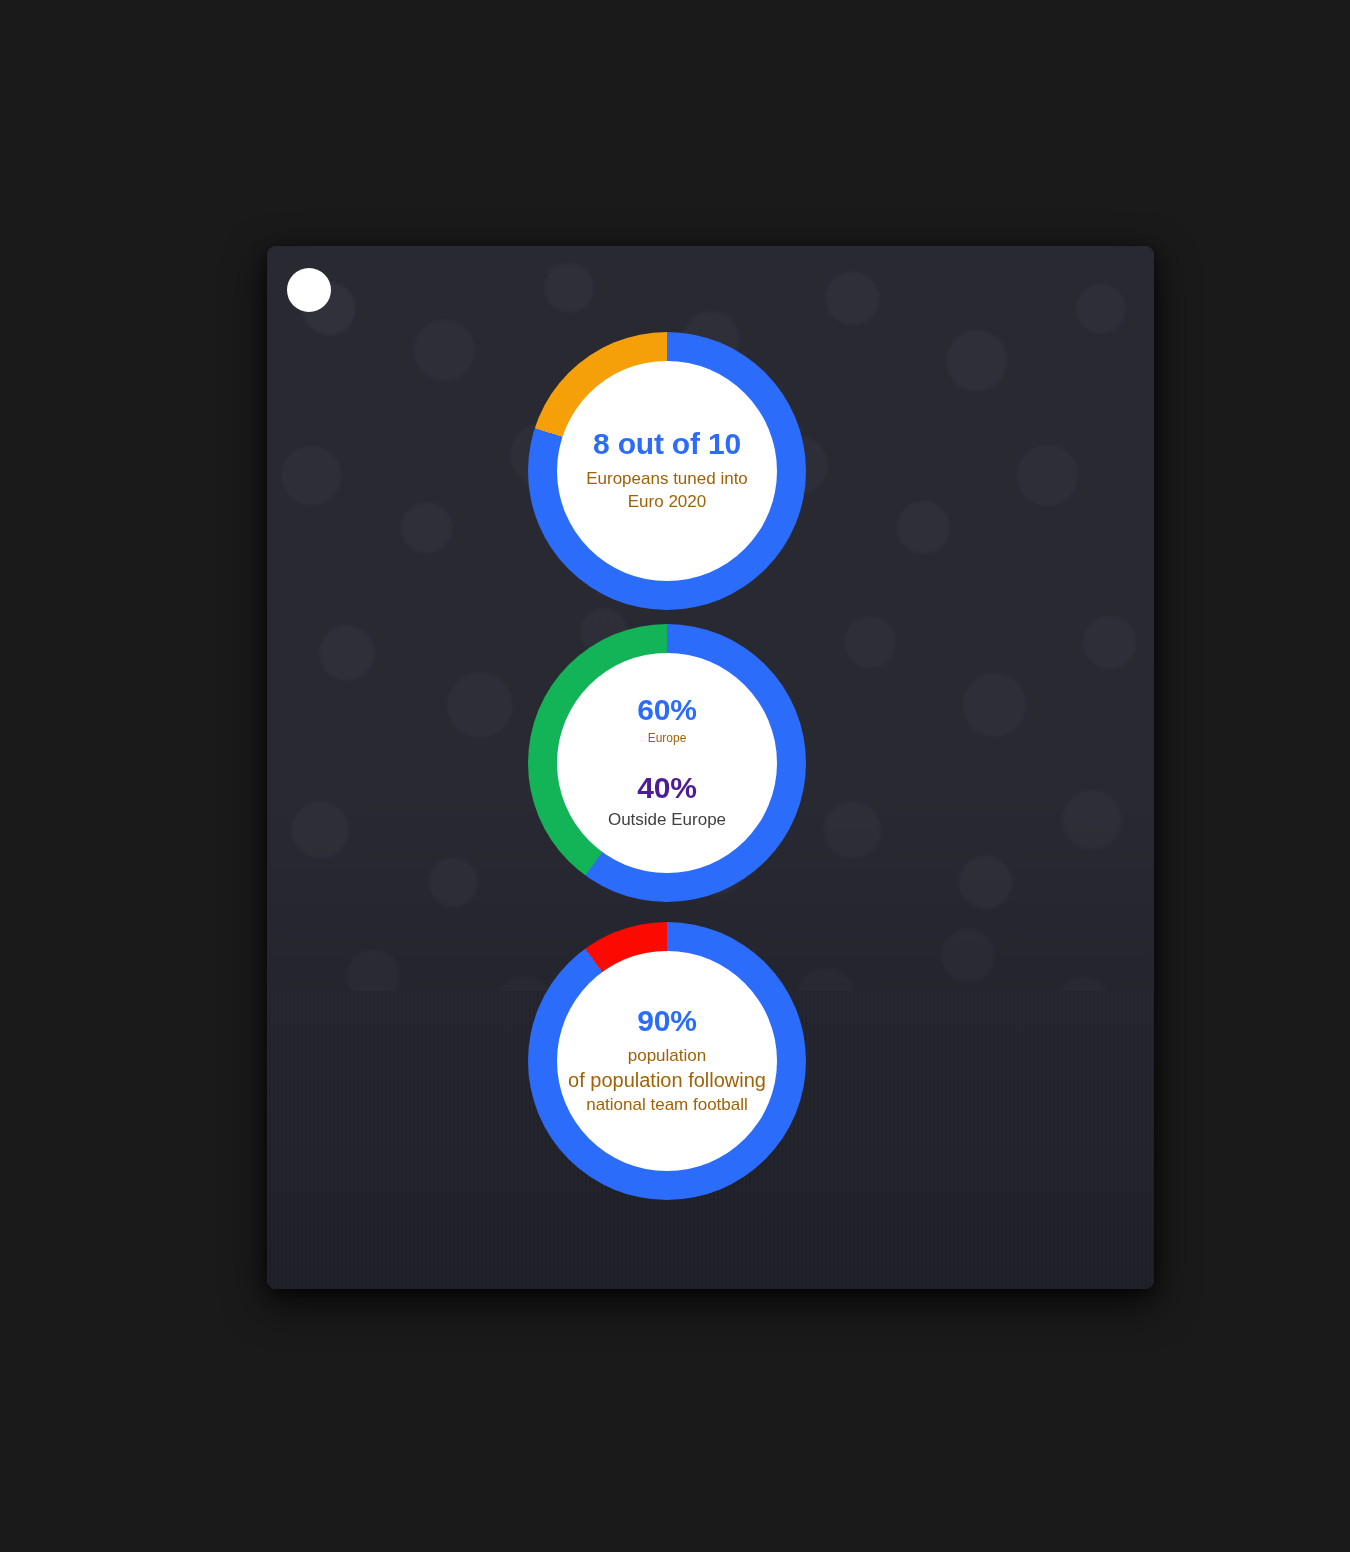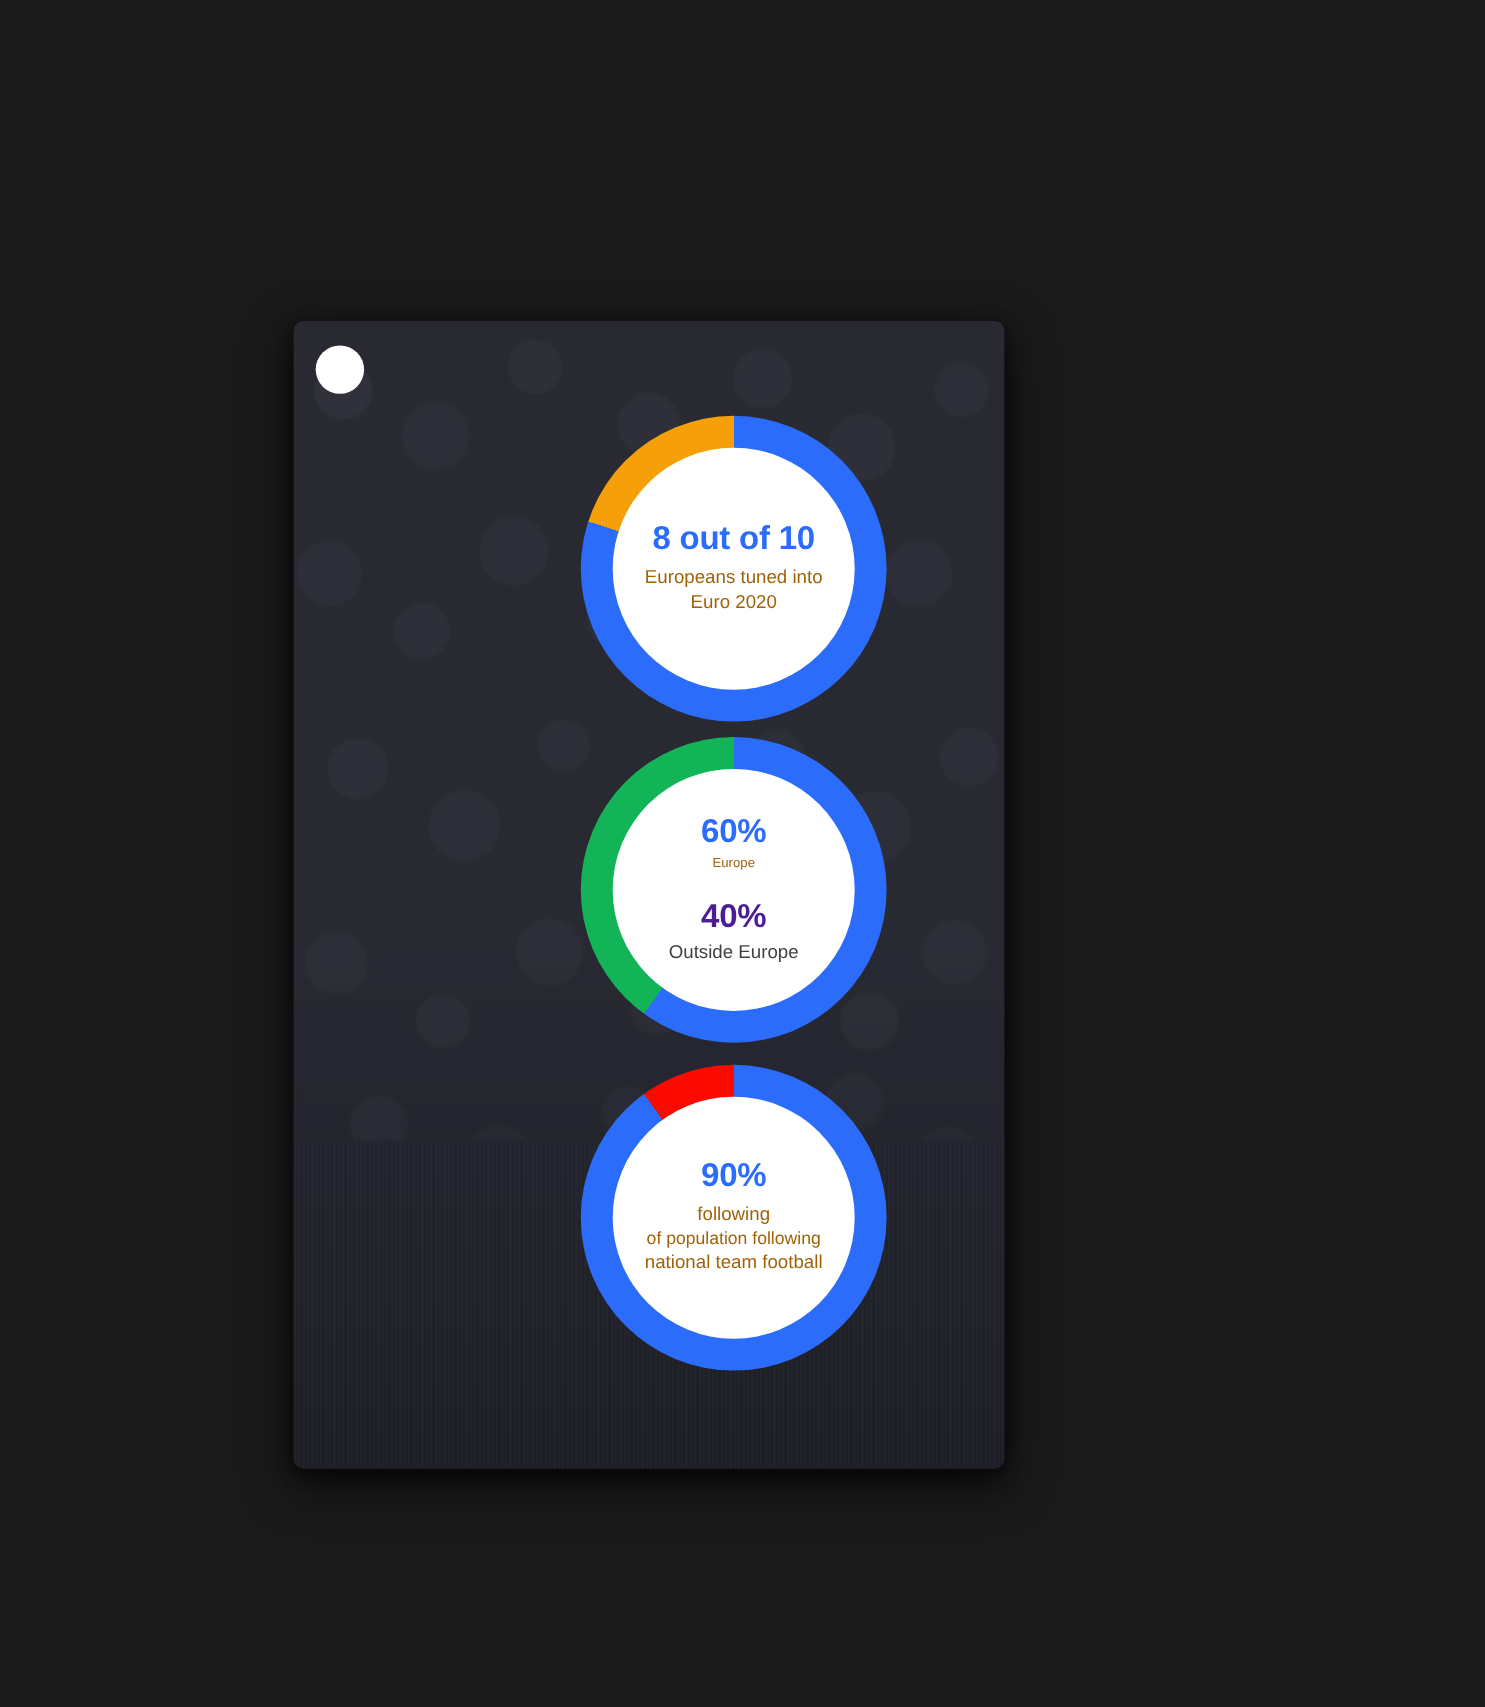--- a/index.html
+++ b/index.html
@@ -17,27 +17,26 @@
     width: 1350px;
     height: 1552px;
     background: #1a1a1a;
   }
 
   
   #card {
     position: absolute;
     left: 267px;
     top: 246px;
-    width: 646px;
+    width: 887px;
     height: 1043px;
     border-radius: 9px;
     overflow: hidden;
     background: #2b2b38;
     box-shadow: 0 14px 42px rgba(0,0,0,0.72), 0 4px 14px rgba(0,0,0,0.55);
-    margin-top: 46px;
   }
 
   
   .bg-photo {
     position: absolute;
     inset: 0;
     background-color: #2c2c39;
     background-image:
       radial-gradient(circle at 7% 6%,  rgba(120,120,140,.28) 0 26px, transparent 27px),
       radial-gradient(circle at 20% 10%, rgba(105,105,125,.22) 0 30px, transparent 31px),
@@ -194,21 +193,21 @@
         <div class="sub t-blue-l" id="d2-sub1">Europe</div>
         <div class="big t-green" id="d2-big2">40%</div>
         <div class="sub t-green-l" id="d2-sub2">Outside Europe</div>
       </div>
     </div>
 
     <div class="donut" id="donut3" style="background: conic-gradient(rgb(43, 108, 251) 0deg, rgb(43, 108, 251) 324deg, transparent 324deg, transparent 324deg, rgb(250, 10, 0) 324deg, rgb(250, 10, 0) 360deg);">
       <div class="hole">
         <div class="big t-blue" id="d3-big">90%</div>
         <div class="sub t-blue-l">
-          <div id="d3-sub">following</div>
-          <div style="font-size:16px">of population following</div>
+          <div id="d3-sub">population</div>
+          <div style="font-size:20px">of population following</div>
           <div style="font-size:17px">national team football</div>
         </div>
       </div>
     </div>
 
   </div>
 </div>
 
 </body></html>

